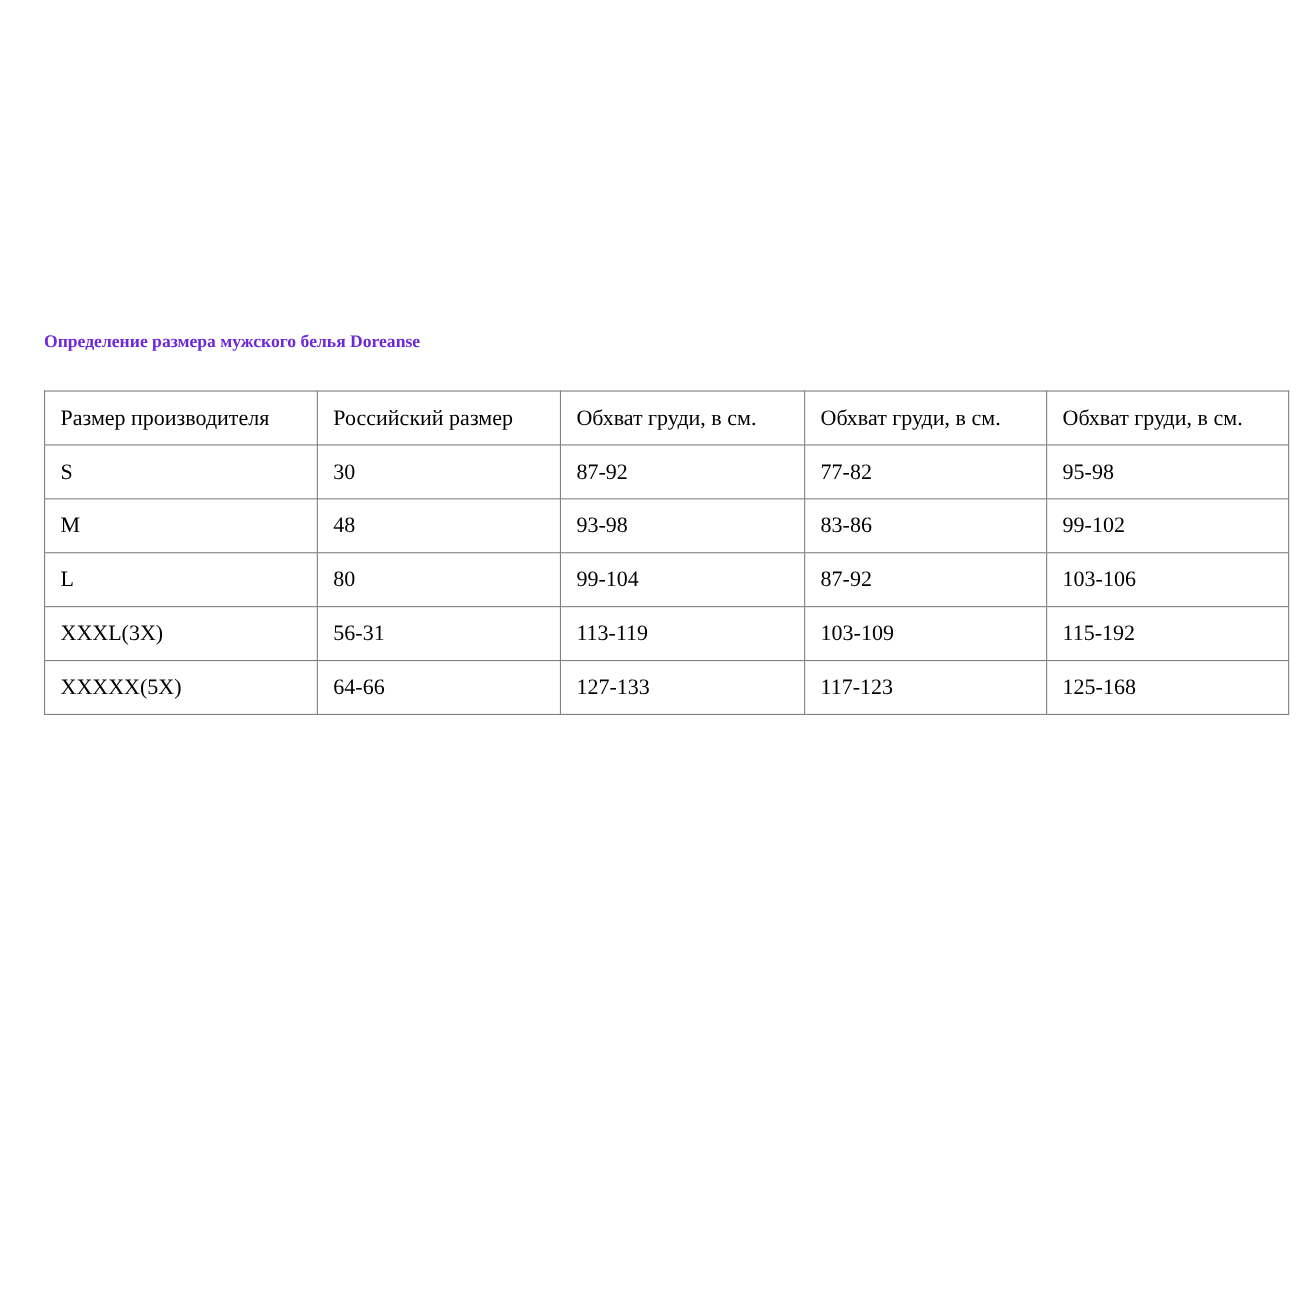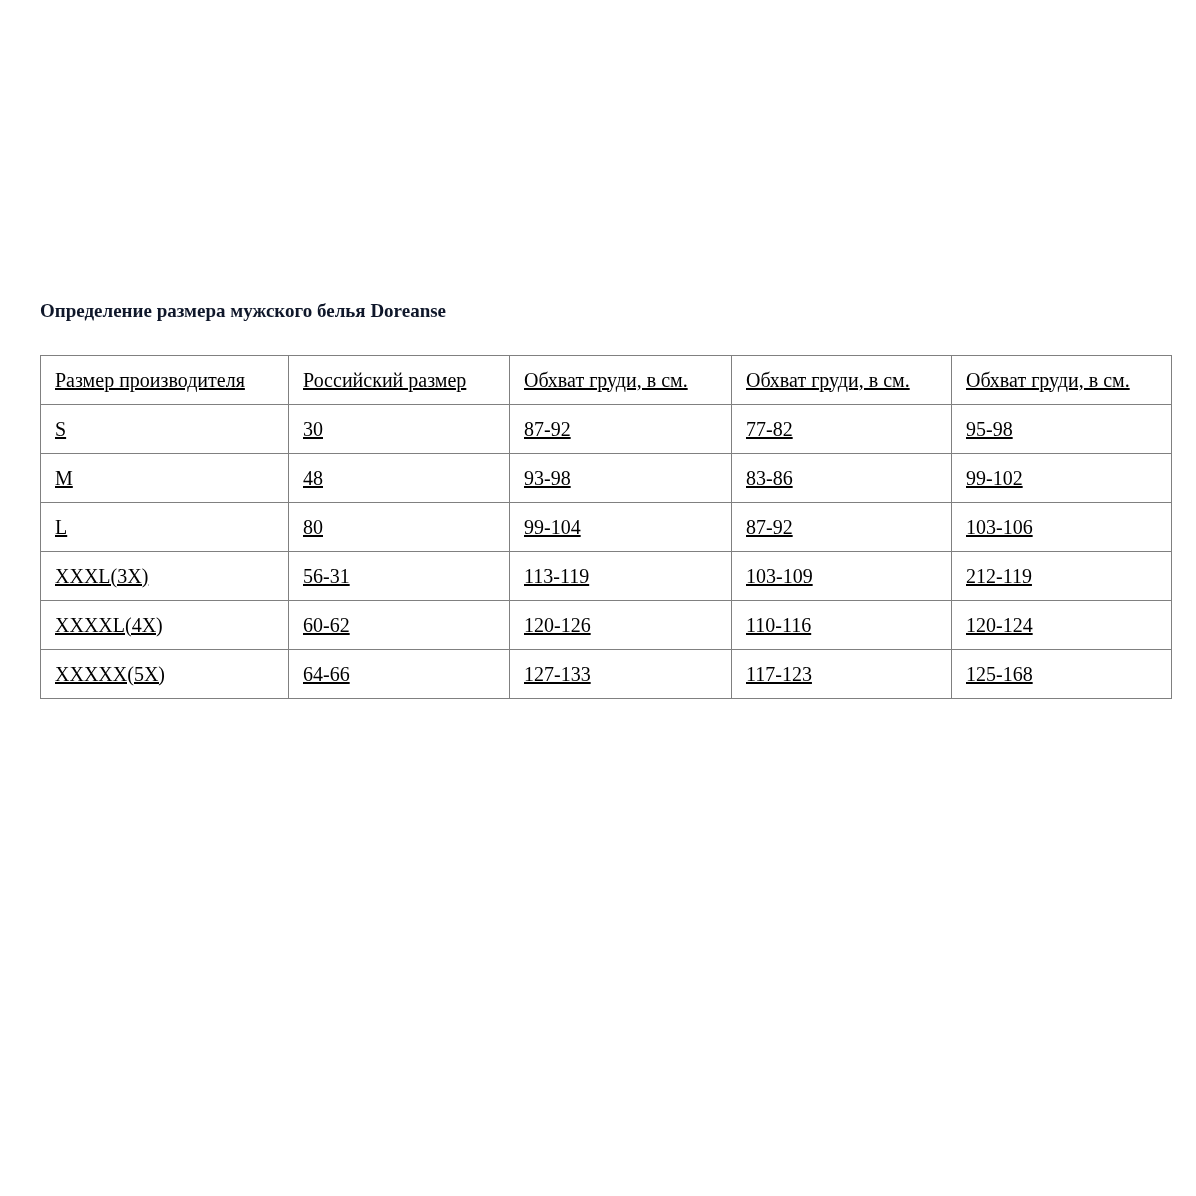--- a/index.html
+++ b/index.html
@@ -10,31 +10,30 @@
     width: 1196px;
     height: 1196px;
     font-family: "Liberation Serif", "DejaVu Serif", serif;
     color: #000000;
     overflow: hidden;
   }
   .page {
     padding: 298px 25px 0 40px;
   }
   .doc-title {
-    font-size: 19px;
+    font-size: 16px;
     line-height: 26px;
     font-weight: bold;
     margin: 0 0 31px 0;
-    color: #0f172a;
+    color: #6d28d9;
   }
   table.size-table {
     border-collapse: collapse;
     table-layout: fixed;
     width: 1131px;
-    text-decoration: underline;
   }
   table.size-table th,
   table.size-table td {
     border: 1px solid #808080;
     font-size: 20px;
     line-height: 23px;
     font-weight: normal;
     text-align: left;
     vertical-align: middle;
     padding: 0 14px;
@@ -93,28 +92,21 @@
         <td>80</td>
         <td>99-104</td>
         <td>87-92</td>
         <td>103-106</td>
       </tr>
       <tr>
         <td>XXXL(3X)</td>
         <td>56-31</td>
         <td>113-119</td>
         <td>103-109</td>
-        <td>212-119</td>
-      </tr>
-      <tr>
-        <td>XXXXL(4X)</td>
-        <td>60-62</td>
-        <td>120-126</td>
-        <td>110-116</td>
-        <td>120-124</td>
+        <td>115-192</td>
       </tr>
       <tr>
         <td>XXXXX(5X)</td>
         <td>64-66</td>
         <td>127-133</td>
         <td>117-123</td>
         <td>125-168</td>
       </tr>
     </tbody>
   </table>

